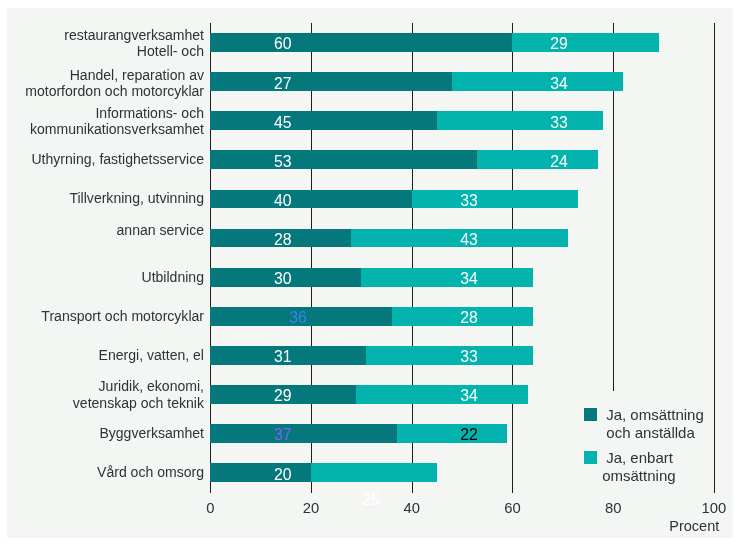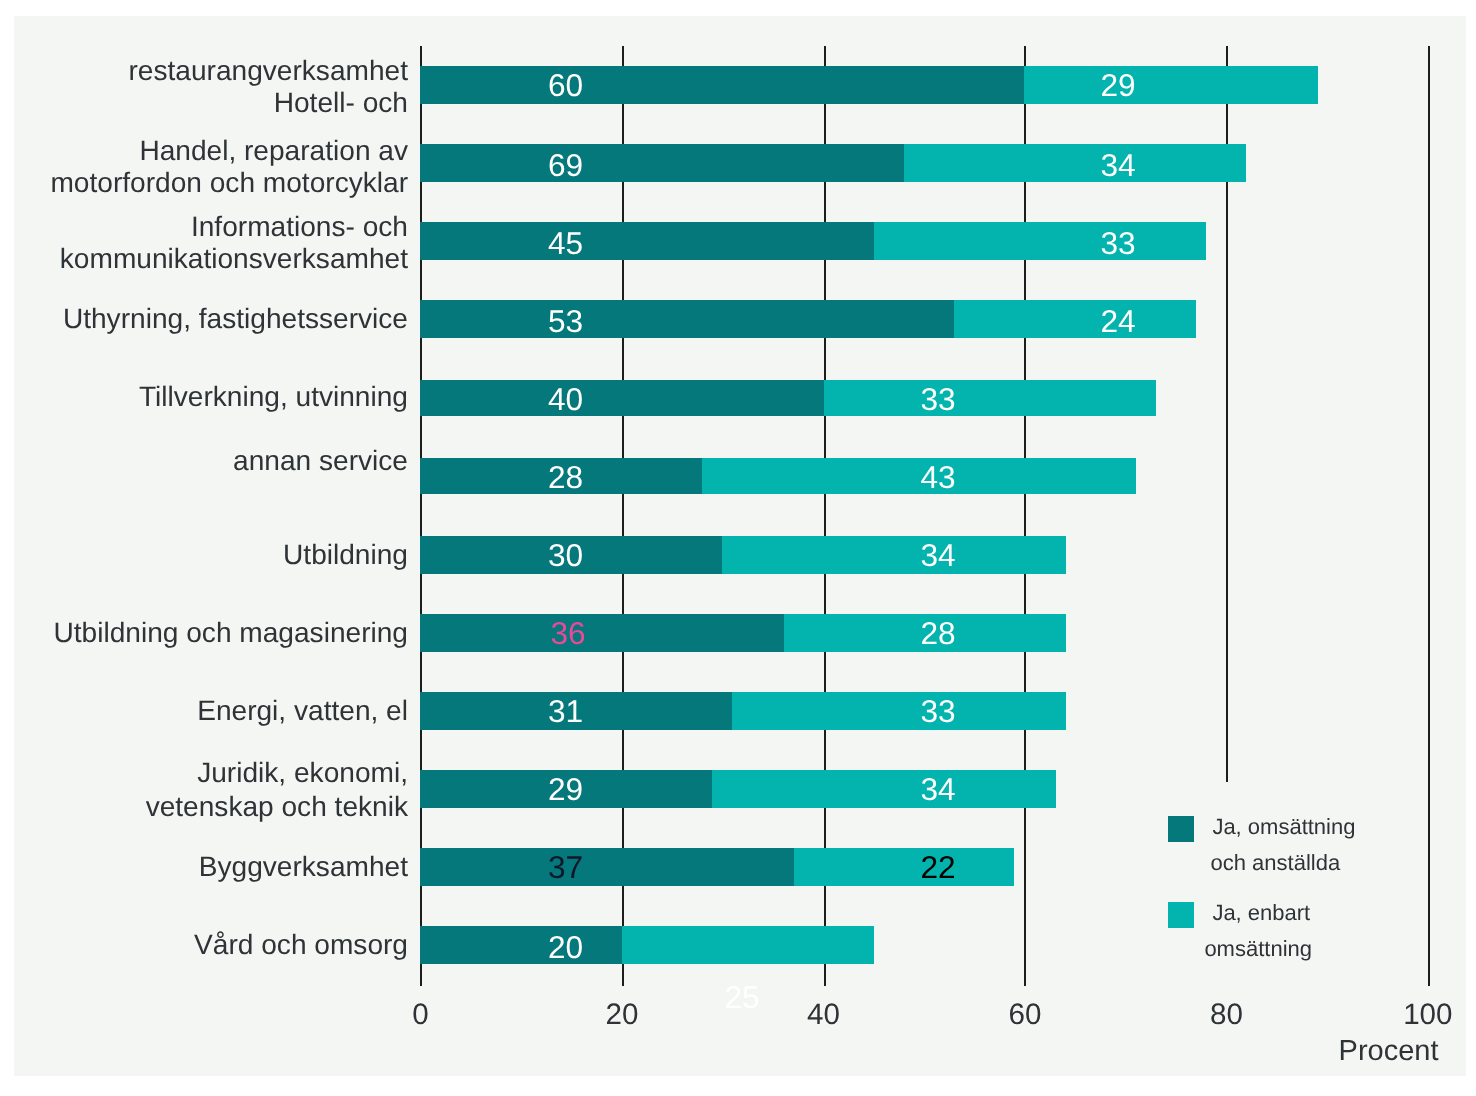--- a/index.html
+++ b/index.html
@@ -24,21 +24,21 @@
 
   .bar-value{position:absolute;color:#ffffff;font-size:15.8px;line-height:15.8px;
              text-align:center;width:60px;}
 
   .tick-label{position:absolute;font-size:14.8px;line-height:15px;color:#2d3336;
               text-align:center;width:80px;}
   .axis-title{position:absolute;font-size:14.5px;line-height:15px;color:#2d3336;}
 
   #legend-bg{position:absolute;left:578px;top:391.2px;width:130px;height:102px;background:#f4f6f3;}
   .legend-swatch{position:absolute;left:584px;width:13px;height:13px;}
-  .legend-text{position:absolute;left:606.2px;font-size:11px;line-height:17.8px;color:#2d3336;
+  .legend-text{position:absolute;left:606.2px;font-size:15px;line-height:17.8px;color:#2d3336;
                white-space:nowrap;}
   .legend-line{display:block;}
   .legend-line-2{margin-left:-4px;}
 </style>
 </head>
 <body>
 
 <div id="figure">
   <div id="panel"></div>
   <div id="plot">
@@ -95,58 +95,58 @@
         <div class="cat-label" style="right: 534px; top: 190.45px;">
           <span class="cat-line">Tillverkning, utvinning</span>
         </div>
         <div class="cat-label" style="right: 534px; top: 222.05px;">
           <span class="cat-line">annan service</span>
         </div>
         <div class="cat-label" style="right: 534px; top: 268.65px;">
           <span class="cat-line">Utbildning</span>
         </div>
         <div class="cat-label" style="right: 534px; top: 307.75px;">
-          <span class="cat-line">Utbildning och magasinering</span>
+          <span class="cat-line">Transport och motorcyklar</span>
         </div>
         <div class="cat-label" style="right: 534px; top: 346.85px; margin-left: 28px;">
           <span class="cat-line">Energi, vatten, el</span>
         </div>
         <div class="cat-label" style="right: 534px; top: 378.45px;">
           <span class="cat-line">Juridik, ekonomi,</span>
           <span class="cat-line">vetenskap och teknik</span>
         </div>
         <div class="cat-label" style="right: 534px; top: 425.05px;">
           <span class="cat-line">Byggverksamhet</span>
         </div>
         <div class="cat-label" style="right: 534px; top: 464.15px;">
           <span class="cat-line">Vård och omsorg</span>
         </div>
       </div>
     <div id="value-labels">
         <div class="bar-value" style="left: 252.8px; top: 36.4px; color: rgb(255, 255, 255);">60</div>
         <div class="bar-value" style="left: 529px; top: 36.4px; color: rgb(255, 255, 255);">29</div>
-        <div class="bar-value" style="left: 252.8px; top: 75.5px; color: rgb(255, 255, 255);">69</div>
+        <div class="bar-value" style="left: 252.8px; top: 75.5px; color: rgb(255, 255, 255);">27</div>
         <div class="bar-value" style="left: 529px; top: 75.5px; color: rgb(255, 255, 255);">34</div>
         <div class="bar-value" style="left: 252.8px; top: 114.6px; color: rgb(255, 255, 255);">45</div>
         <div class="bar-value" style="left: 529px; top: 114.6px; color: rgb(255, 255, 255);">33</div>
         <div class="bar-value" style="left: 252.8px; top: 153.7px; color: rgb(255, 255, 255);">53</div>
         <div class="bar-value" style="left: 529px; top: 153.7px; color: rgb(255, 255, 255);">24</div>
         <div class="bar-value" style="left: 252.8px; top: 192.8px; color: rgb(255, 255, 255);">40</div>
         <div class="bar-value" style="left: 439px; top: 192.8px; color: rgb(255, 255, 255);">33</div>
         <div class="bar-value" style="left: 252.8px; top: 231.9px; color: rgb(255, 255, 255);">28</div>
         <div class="bar-value" style="left: 439px; top: 231.9px; color: rgb(255, 255, 255);">43</div>
         <div class="bar-value" style="left: 252.8px; top: 271px; color: rgb(255, 255, 255);">30</div>
         <div class="bar-value" style="left: 439px; top: 271px; color: rgb(255, 255, 255);">34</div>
-        <div class="bar-value" style="left: 254px; top: 310.1px; color: #ec4899; text-align: center;">36</div>
+        <div class="bar-value" style="left: 268px; top: 310.1px; color: #3b82f6; text-align: center;">36</div>
         <div class="bar-value" style="left: 439px; top: 310.1px; color: rgb(255, 255, 255);">28</div>
         <div class="bar-value" style="left: 252.8px; top: 349.2px; color: rgb(255, 255, 255);">31</div>
         <div class="bar-value" style="left: 439px; top: 349.2px; color: rgb(255, 255, 255);">33</div>
         <div class="bar-value" style="left: 252.8px; top: 388.3px; color: rgb(255, 255, 255);">29</div>
         <div class="bar-value" style="left: 439px; top: 388.3px; color: rgb(255, 255, 255);">34</div>
-        <div class="bar-value" style="left: 252.8px; top: 427.4px; color: #0f172a;">37</div>
+        <div class="bar-value" style="left: 252.8px; top: 427.4px; color: #8b5cf6;">37</div>
         <div class="bar-value" style="left: 439px; top: 427.4px; color: #000000;">22</div>
         <div class="bar-value" style="left: 252.8px; top: 466.5px; color: rgb(255, 255, 255);">20</div>
         <div class="bar-value" style="left: 341px; top: 466.5px; color: rgb(255, 255, 255); margin-top: 25px;">25</div>
       </div>
     <div id="xticks">
         <div class="tick-label" style="left: 170.25px; top: 501px;">0</div>
         <div class="tick-label" style="left: 270.99px; top: 501px;">20</div>
         <div class="tick-label" style="left: 371.73px; top: 501px;">40</div>
         <div class="tick-label" style="left: 472.47px; top: 501px;">60</div>
         <div class="tick-label" style="left: 573.21px; top: 501px;">80</div>

